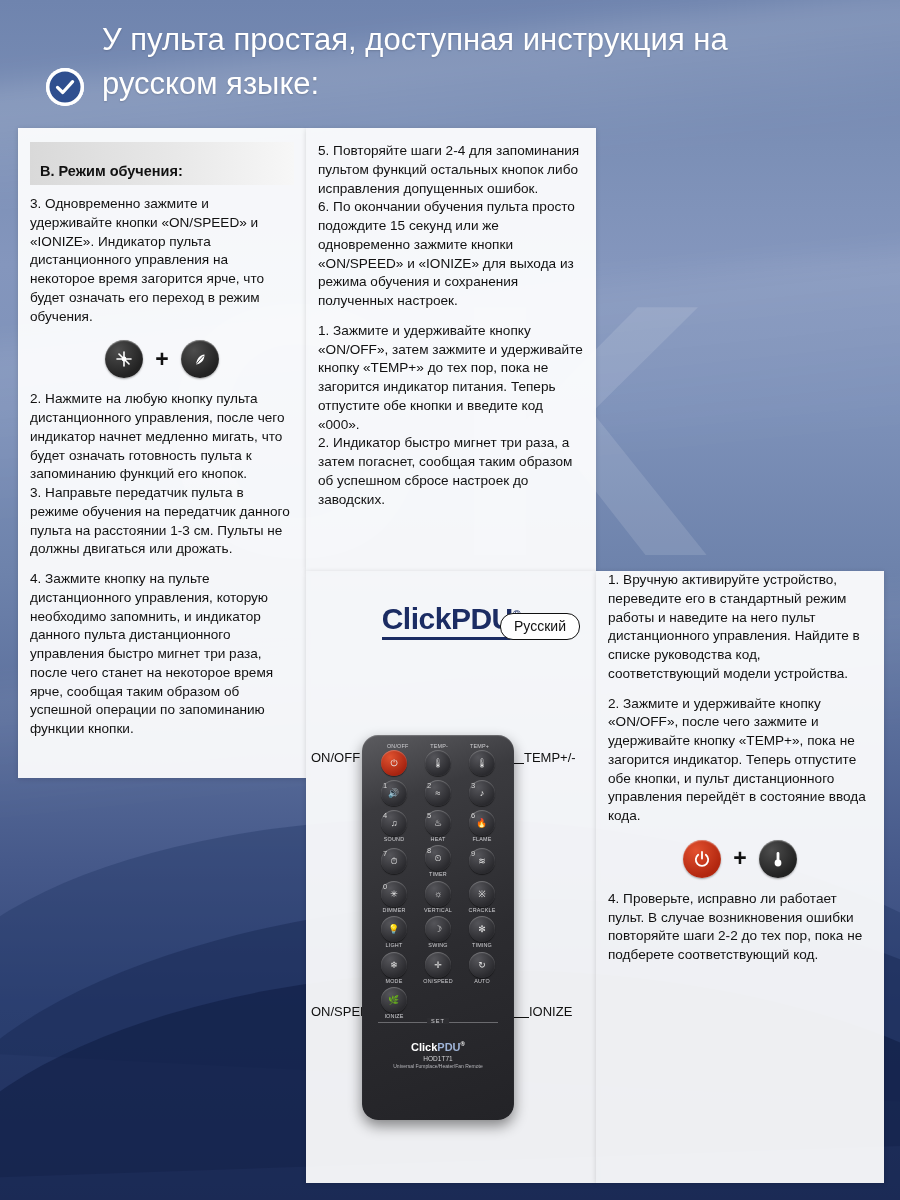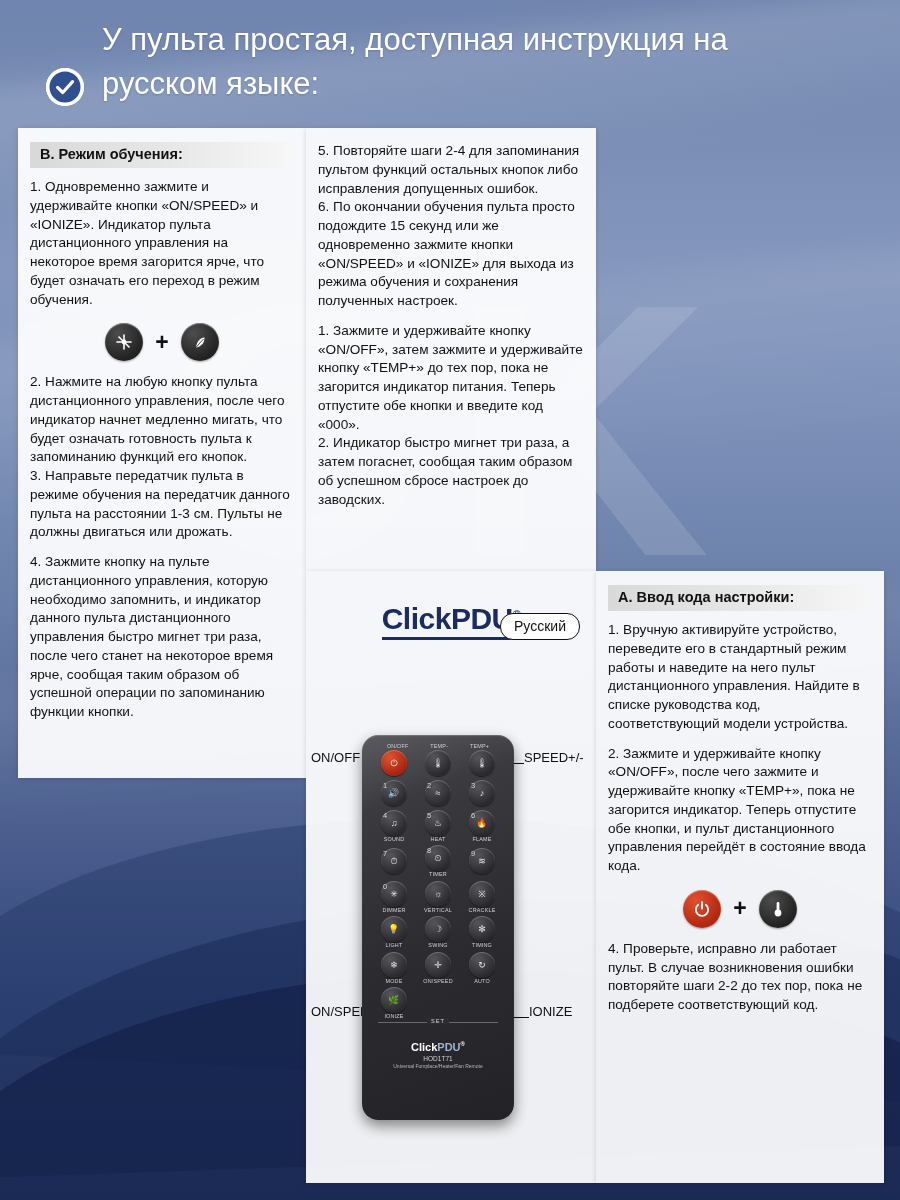--- a/index.html
+++ b/index.html
@@ -100,21 +100,21 @@
     box-shadow: 0 1px 5px rgba(0,0,0,0.14);
   }
   .panel-left  { left: 18px;  top: 128px; width: 288px; height: 650px; }
   .panel-mid   { left: 306px; top: 128px; width: 290px; height: 443px; }
   .panel-bot   { left: 306px; top: 571px; width: 290px; height: 612px; }
   .panel-right { left: 596px; top: 571px; width: 288px; height: 612px; }
 
   .sec-head {
     margin: 14px 12px 10px 12px;
     background: linear-gradient(90deg, #d9d9d9 0%, #e8e8e8 55%, #f7f7f7 100%);
-    padding: 4px 8px 6px 10px;
+    padding: 21px 8px 6px 10px;
     font-weight: 700;
     font-size: 14.5px;
     color: #111;
   }
   .sec-head.mid { margin-top: 18px; }
   .body-text {
     margin: 0 12px;
     font-size: 13.6px;
     line-height: 1.38;
     color: #111;
@@ -314,21 +314,21 @@
         <circle cx="19" cy="19" r="19" fill="#ffffff"></circle>
         <circle cx="19" cy="19" r="15.5" fill="#2f4f8f"></circle>
         <path d="M11.5 19.4 L16.8 24.5 L26.6 13.6" fill="none" stroke="#ffffff" stroke-width="3.2" stroke-linecap="round" stroke-linejoin="round"></path>
       </svg>
     </div>
     <div class="header-title">У пульта простая, доступная инструкция на русском языке:</div>
   </div>
 
   <div class="panel panel-left">
     <div class="sec-head">B. Режим обучения:</div>
-    <div class="body-text">1. Одновременно зажмите и удерживайте кнопки «ON/SPEED» и «IONIZE». Индикатор пульта дистанционного управления на некоторое время загорится ярче, что будет означать его переход в режим обучения.</div>
+    <div class="body-text">3. Одновременно зажмите и удерживайте кнопки «ON/SPEED» и «IONIZE». Индикатор пульта дистанционного управления на некоторое время загорится ярче, что будет означать его переход в режим обучения.</div>
 
     <div class="btn-pair">
       <div class="rnd-btn">
         <svg width="20" height="20" viewBox="0 0 20 20">
           <g stroke="#fff" stroke-width="1.6" stroke-linecap="round">
             <line x1="10" y1="3" x2="10" y2="17"></line>
             <line x1="3" y1="10" x2="17" y2="10"></line>
             <line x1="5" y1="5" x2="15" y2="15"></line>
           </g>
           <circle cx="10" cy="10" r="2.4" fill="#fff"></circle>
@@ -362,21 +362,21 @@
       <span>Click</span><span class="pdu">PDU</span><span class="reg">®</span>
       <div class="logo-underline"></div>
     </span>
   </div>
 
   <div class="lang-pill">Русский</div>
 
   <div class="callout" style="left:311px; top:750px;">ON/OFF</div>
   <div class="leader" style="left:370px; top:763px; width:18px;"></div>
 
-  <div class="callout" style="left:524px; top:750px;">SPEED+/-</div>
+  <div class="callout" style="left:524px; top:750px;">TEMP+/-</div>
   <div class="leader" style="left:492px; top:763px; width:32px;"></div>
 
   <div class="callout" style="left:311px; top:1004px;">ON/SPEED</div>
   <div class="leader" style="left:378px; top:1017px; width:12px;"></div>
 
   <div class="callout" style="left:529px; top:1004px;">IONIZE</div>
   <div class="leader" style="left:494px; top:1017px; width:35px;"></div>
 
   <div class="remote">
     <div class="remote-top-caps">
@@ -532,21 +532,20 @@
       <span>SET</span>
     </div>
     <div class="remote-logo">
       <span>Click</span><span class="pdu-s">PDU</span><span style="font-size:6px;vertical-align:super;">®</span>
     </div>
     <div class="remote-model">HOD1T71</div>
     <div class="remote-sub">Universal  Fumplace/Heater/Fan  Remote</div>
   </div>
 
   <div class="panel panel-right">
-    <div class="sec-head">A. Ввод кода настройки:</div>
     <div class="body-text">1. Вручную активируйте устройство, переведите его в стандартный режим работы и наведите на него пульт дистанционного управления. Найдите в списке руководства код, соответствующий модели устройства.</div>
     <div class="body-text">2. Зажмите и удерживайте кнопку «ON/OFF», после чего зажмите и удерживайте кнопку «TEMP+», пока не загорится индикатор. Теперь отпустите обе кнопки, и пульт дистанционного управления перейдёт в состояние ввода кода.</div>
 
     <div class="btn-pair">
       <div class="rnd-btn red">
         <svg width="20" height="20" viewBox="0 0 20 20">
           <path d="M6.2 5.8 A6.2 6.2 0 1 0 13.8 5.8" fill="none" stroke="#fff" stroke-width="1.8" stroke-linecap="round"></path>
           <line x1="10" y1="3" x2="10" y2="9.6" stroke="#fff" stroke-width="1.8" stroke-linecap="round"></line>
         </svg>
       </div>

